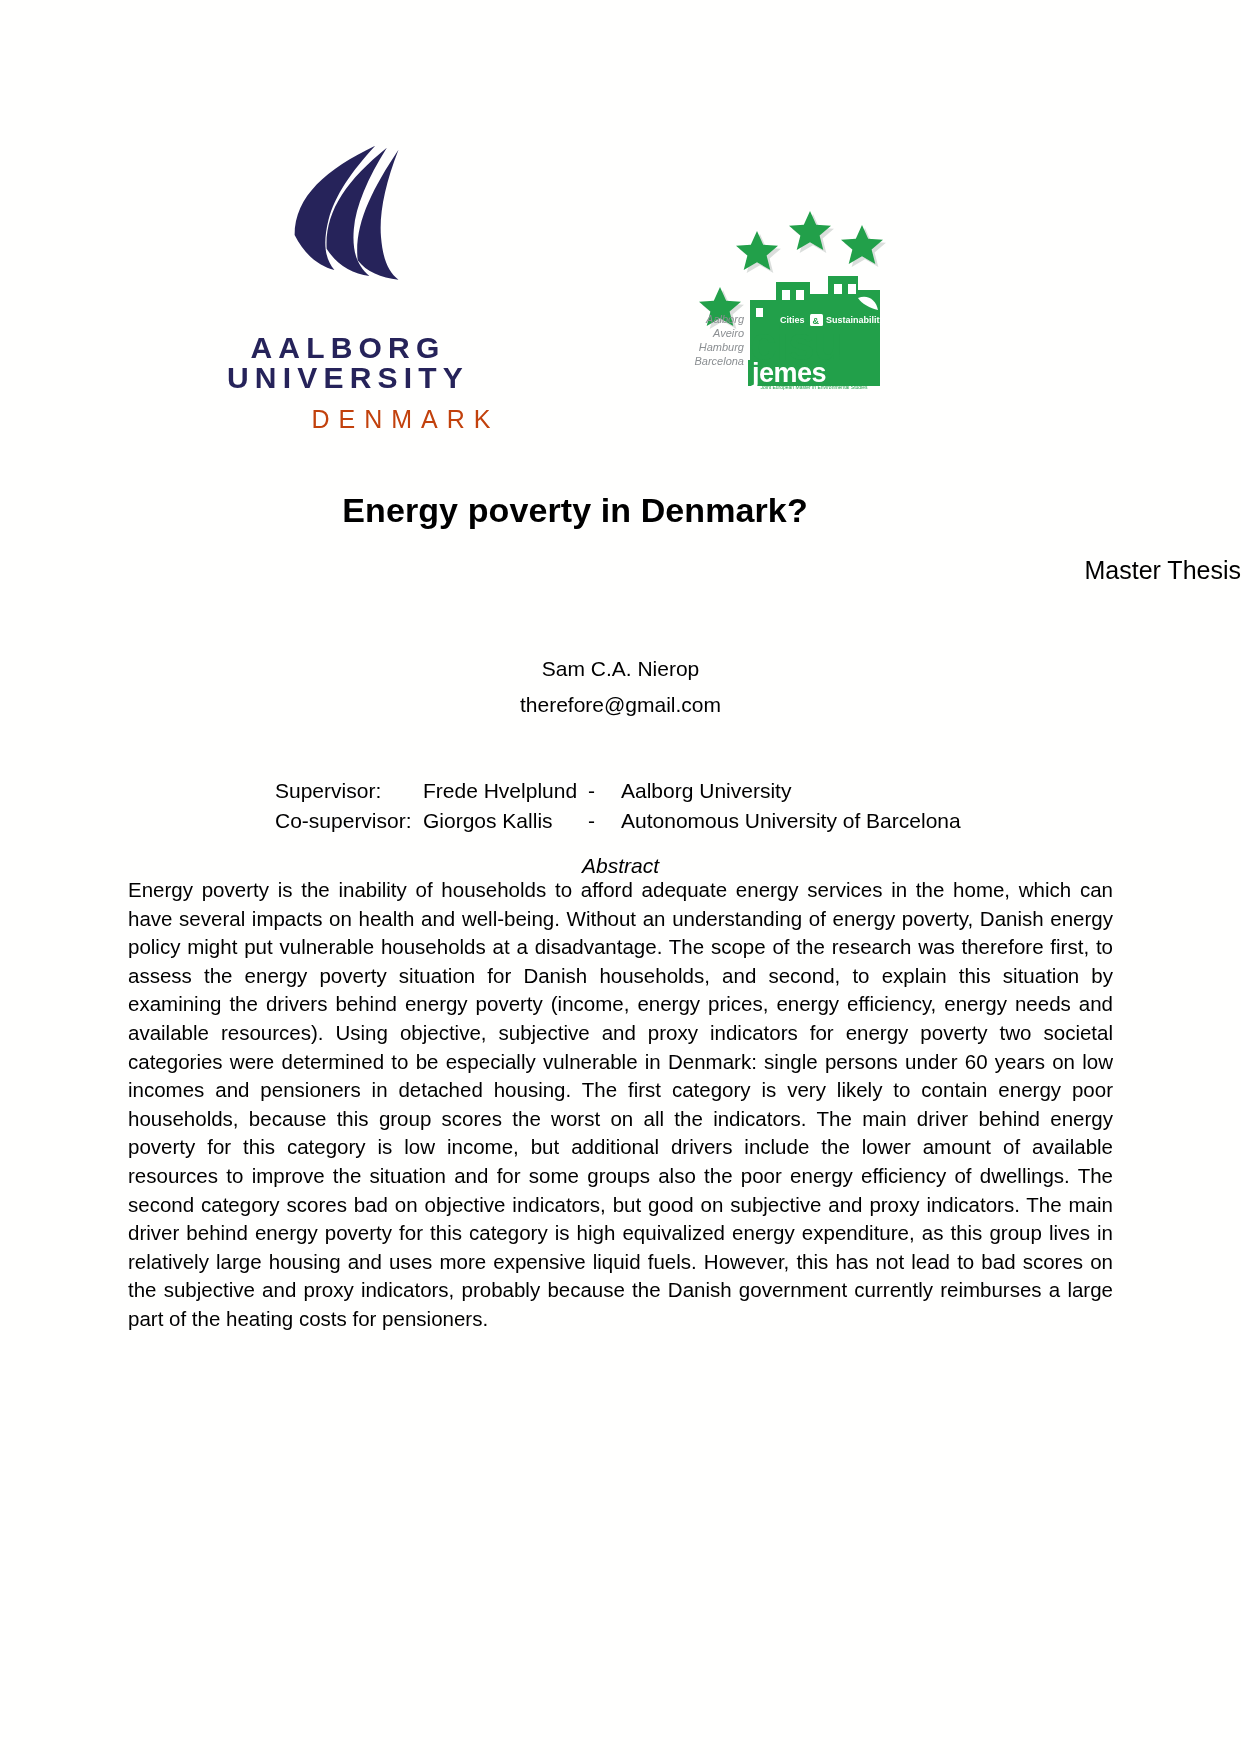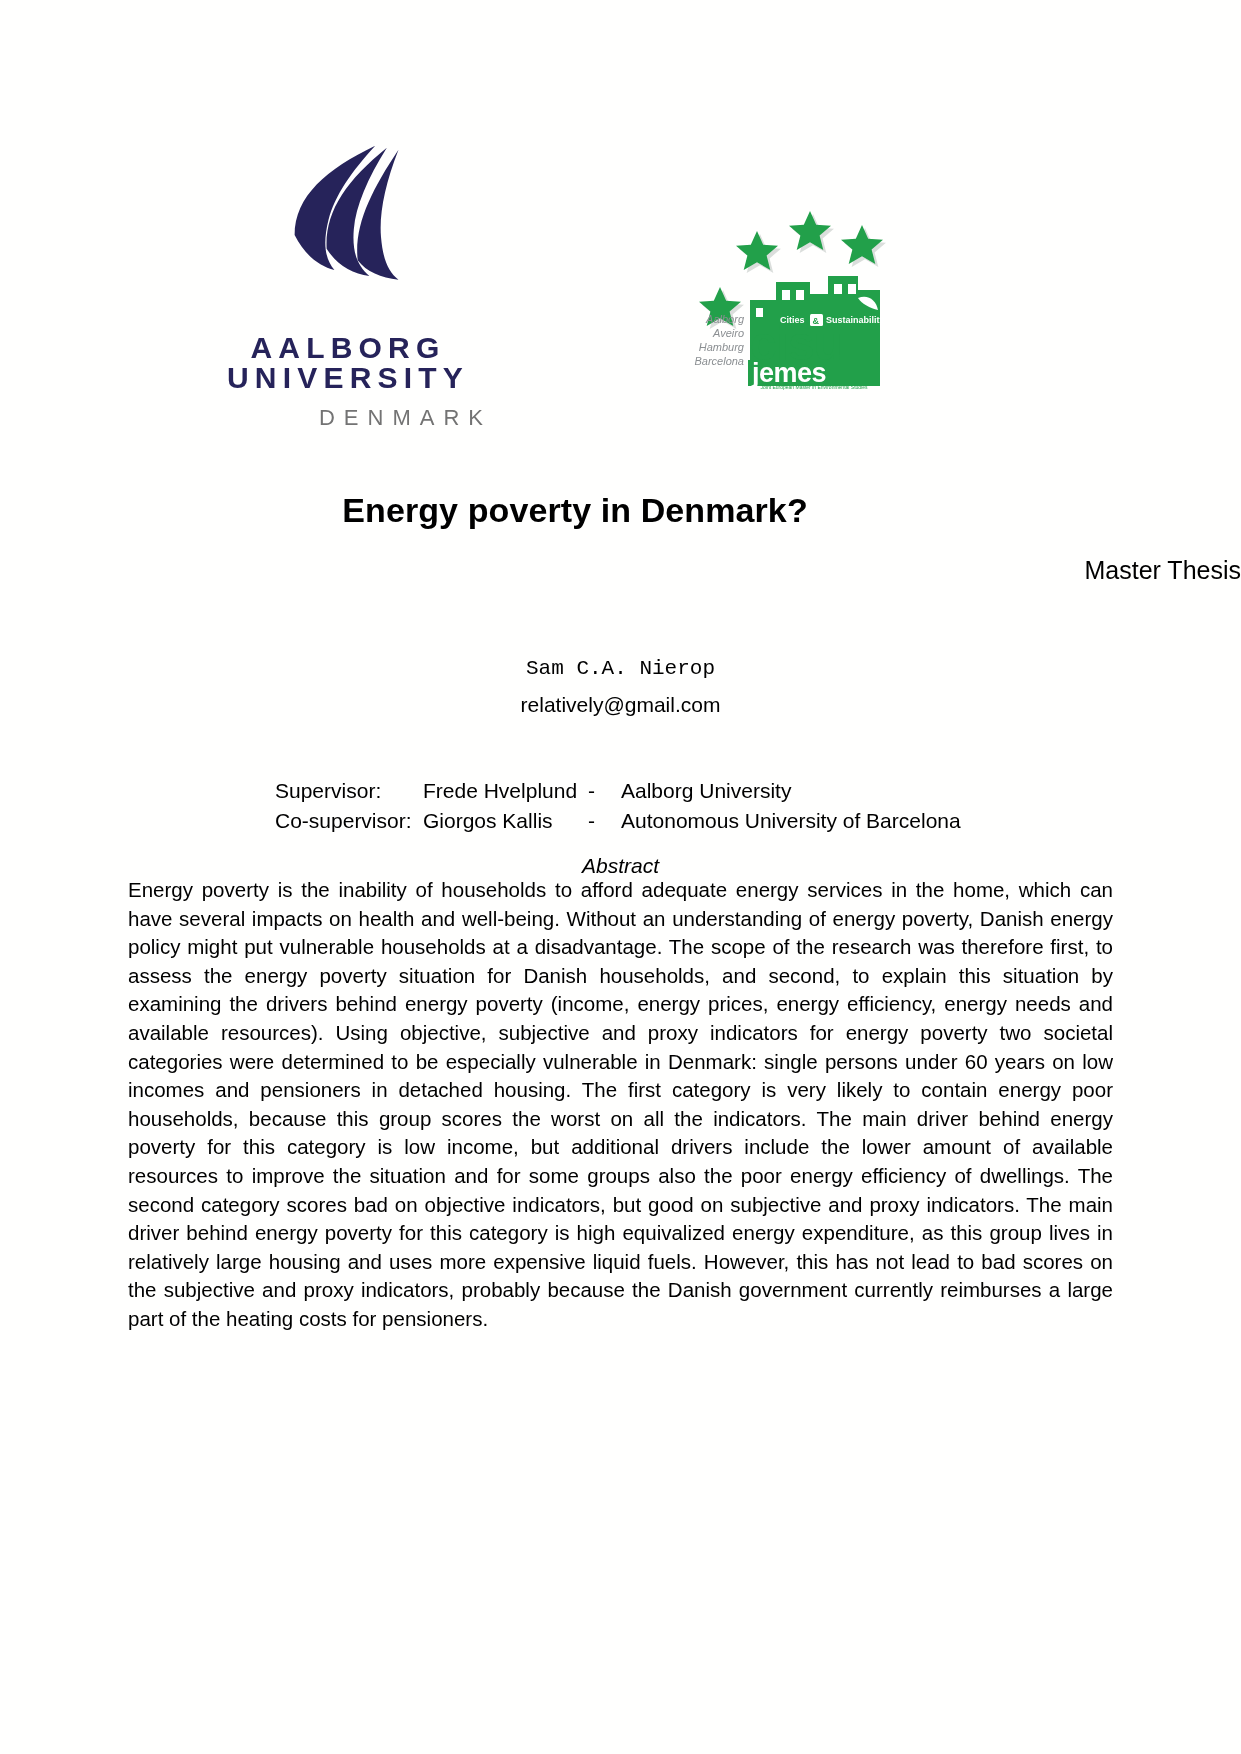--- a/index.html
+++ b/index.html
@@ -49,24 +49,24 @@
     margin-top: 28px;
     font-size: 30px;
     font-weight: bold;
     letter-spacing: 6.2px;
     color: #26235a;
     line-height: 1;
     font-family: "Liberation Sans", sans-serif;
   }
   .aau-country {
     margin-top: 14px;
-    font-size: 22px;
+    font-size: 25px;
     font-weight: normal;
     letter-spacing: 9px;
-    color: #737373;
+    color: #c2410c;
     line-height: 1;
     padding-left: 115px;
   }
 
   .cisu-logo-block {
     position: absolute;
     left: 662px;
     top: 60px;
     width: 240px;
     height: 200px;
@@ -99,21 +99,21 @@
 
   .author-block {
     position: absolute;
     left: 0;
     top: 653px;
     width: 1241px;
     text-align: center;
     font-size: 21px;
     line-height: 1.55;
   }
-  .author-name { margin: 0; font-family: Liberation Mono, monospace; }
+  .author-name { margin: 0; }
   .author-email { margin: 3px 0 0 0; }
 
   
   .supervisors {
     position: absolute;
     left: 275px;
     top: 776px;
     font-size: 21px;
     line-height: 1.45;
   }
@@ -230,21 +230,21 @@
   </div>
 
   <h1 class="doc-title">Energy poverty in Denmark?</h1>
 
   <div class="subtitle-block">
     <p class="subtitle-1">Master Thesis</p>
   </div>
 
   <div class="author-block">
     <p class="author-name">Sam C.A. Nierop</p>
-    <p class="author-email">relatively@gmail.com</p>
+    <p class="author-email">therefore@gmail.com</p>
   </div>
 
   <div class="supervisors">
     <div class="sup-row">
       <span class="sup-role">Supervisor:</span>
       <span class="sup-person">Frede Hvelplund</span>
       <span class="sup-dash">-</span>
       <span class="sup-org">Aalborg University</span>
     </div>
     <div class="sup-row">

